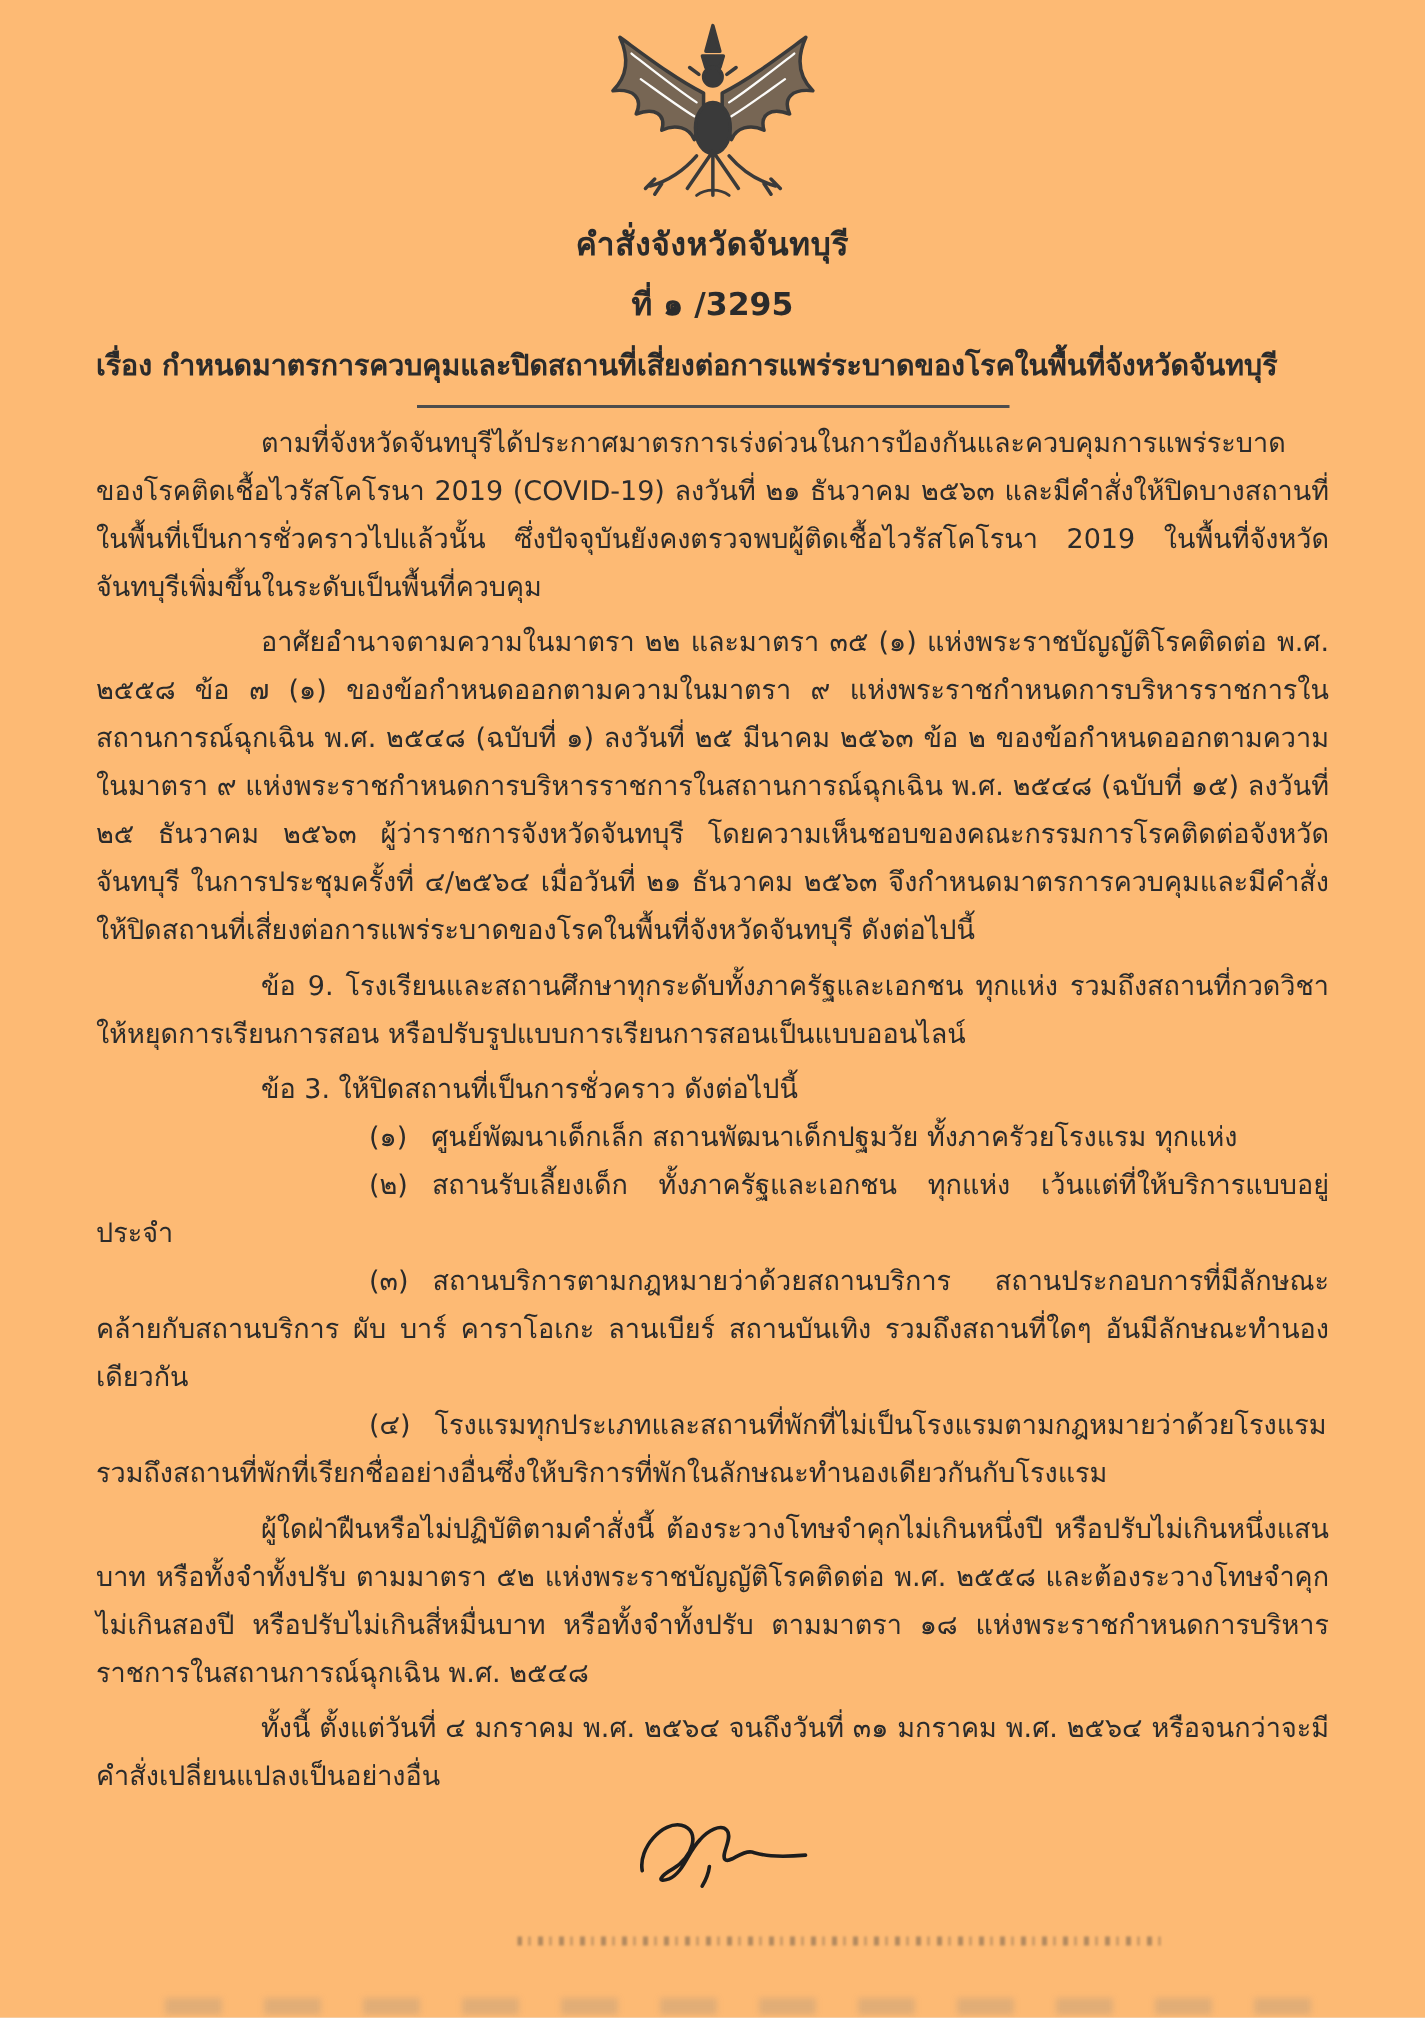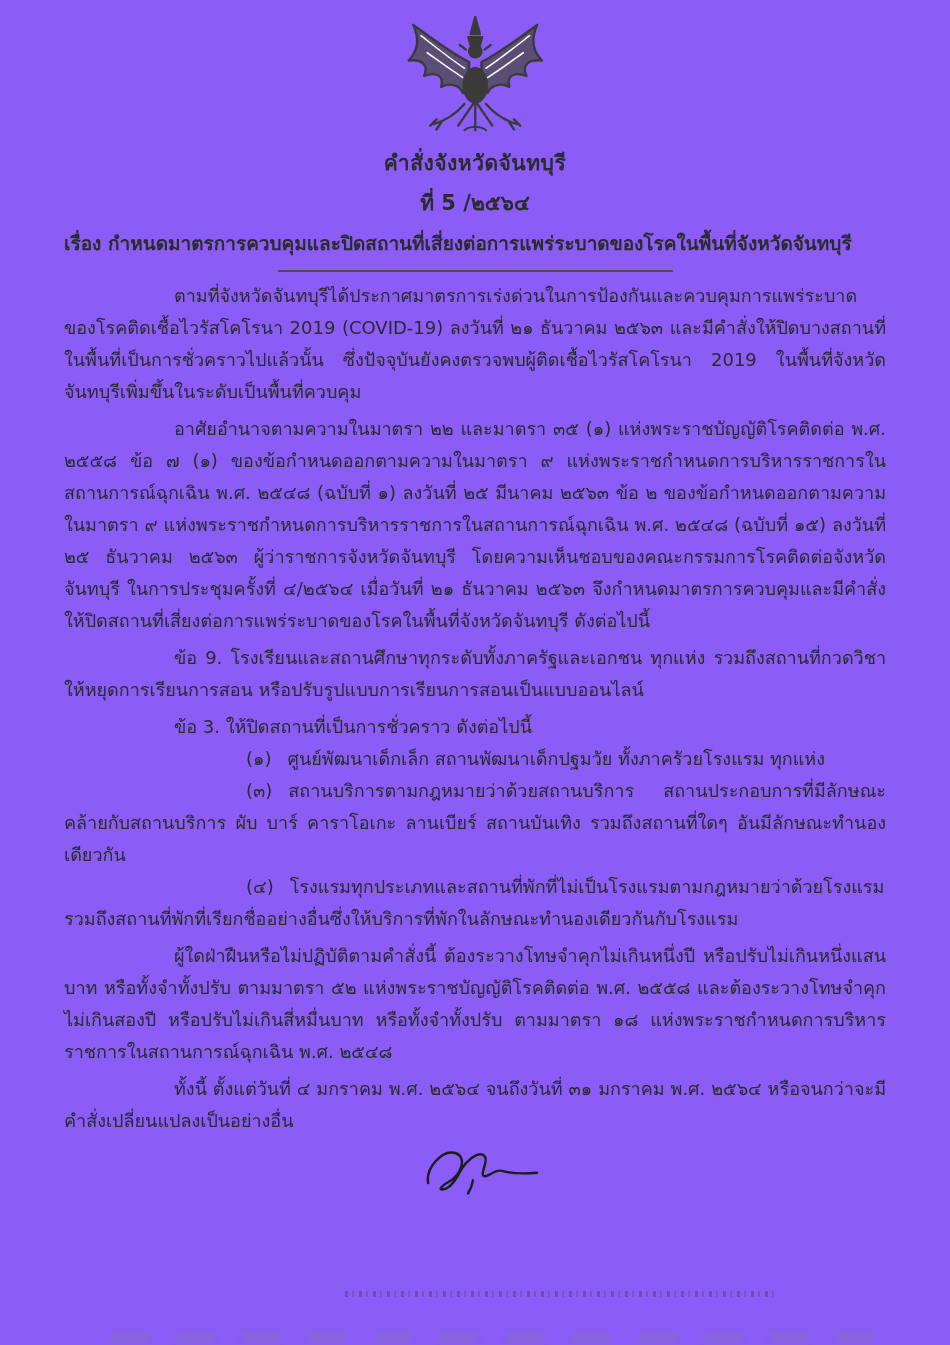--- a/index.html
+++ b/index.html
@@ -6,21 +6,21 @@
   body {
     width: 950px;
     background: #e9e9e7;
     font-family: "DejaVu Sans", sans-serif;
   }
   .page {
     position: relative;
     width: 950px;
     height: 1345px;
     margin: 0 auto;
-    background: #8b5cf6;
+    background: #fdba74;
     color: #2b2b2b;
     overflow: hidden;
   }
   .content { padding: 0 64px; }
 
   
   .emblem-wrap {
     display: flex;
     justify-content: center;
     padding-top: 14px;
@@ -134,30 +134,31 @@
 
         <path d="M96,116 C84,130 70,138 56,142 M60,136 l-8,8 M66,140 l-6,9"></path>
         <path d="M124,116 C136,130 150,138 164,142 M160,136 l8,8 M154,140 l6,9"></path>
       </g>
     </svg>
   </div>
 
   <div class="content">
 
     <div class="doc-title">คำสั่งจังหวัดจันทบุรี</div>
-    <div class="doc-number">ที่ 5 /๒๕๖๔</div>
+    <div class="doc-number">ที่ ๑ /3295</div>
     <div class="doc-subject">เรื่อง กำหนดมาตรการควบคุมและปิดสถานที่เสี่ยงต่อการแพร่ระบาดของโรคในพื้นที่จังหวัดจันทบุรี</div>
     <div class="divider"></div>
 
     <p class="para">ตามที่จังหวัดจันทบุรีได้ประกาศมาตรการเร่งด่วนในการป้องกันและควบคุมการแพร่ระบาดของโรคติดเชื้อไวรัสโคโรนา 2019 (COVID-19) ลงวันที่ ๒๑ ธันวาคม ๒๕๖๓ และมีคำสั่งให้ปิดบางสถานที่ในพื้นที่เป็นการชั่วคราวไปแล้วนั้น ซึ่งปัจจุบันยังคงตรวจพบผู้ติดเชื้อไวรัสโคโรนา 2019 ในพื้นที่จังหวัดจันทบุรีเพิ่มขึ้นในระดับเป็นพื้นที่ควบคุม</p>
     <p class="para">อาศัยอำนาจตามความในมาตรา ๒๒ และมาตรา ๓๕ (๑) แห่งพระราชบัญญัติโรคติดต่อ พ.ศ. ๒๕๕๘ ข้อ ๗ (๑) ของข้อกำหนดออกตามความในมาตรา ๙ แห่งพระราชกำหนดการบริหารราชการในสถานการณ์ฉุกเฉิน พ.ศ. ๒๕๔๘ (ฉบับที่ ๑) ลงวันที่ ๒๕ มีนาคม ๒๕๖๓ ข้อ ๒ ของข้อกำหนดออกตามความในมาตรา ๙ แห่งพระราชกำหนดการบริหารราชการในสถานการณ์ฉุกเฉิน พ.ศ. ๒๕๔๘ (ฉบับที่ ๑๕) ลงวันที่ ๒๕ ธันวาคม ๒๕๖๓ ผู้ว่าราชการจังหวัดจันทบุรี โดยความเห็นชอบของคณะกรรมการโรคติดต่อจังหวัดจันทบุรี ในการประชุมครั้งที่ ๔/๒๕๖๔ เมื่อวันที่ ๒๑ ธันวาคม ๒๕๖๓ จึงกำหนดมาตรการควบคุมและมีคำสั่งให้ปิดสถานที่เสี่ยงต่อการแพร่ระบาดของโรคในพื้นที่จังหวัดจันทบุรี ดังต่อไปนี้</p>
     <p class="para">ข้อ 9. โรงเรียนและสถานศึกษาทุกระดับทั้งภาครัฐและเอกชน ทุกแห่ง รวมถึงสถานที่กวดวิชา ให้หยุดการเรียนการสอน หรือปรับรูปแบบการเรียนการสอนเป็นแบบออนไลน์</p>
     <p class="para">ข้อ 3. ให้ปิดสถานที่เป็นการชั่วคราว ดังต่อไปนี้</p>
 
     <p class="para item-para"><span class="item-num">(๑)</span><span>ศูนย์พัฒนาเด็กเล็ก สถานพัฒนาเด็กปฐมวัย ทั้งภาครัวยโรงแรม ทุกแห่ง</span></p>
+    <p class="para item-para"><span class="item-num">(๒)</span><span>สถานรับเลี้ยงเด็ก ทั้งภาครัฐและเอกชน ทุกแห่ง เว้นแต่ที่ให้บริการแบบอยู่ประจำ</span></p>
     <p class="para item-para"><span class="item-num">(๓)</span><span>สถานบริการตามกฎหมายว่าด้วยสถานบริการ สถานประกอบการที่มีลักษณะคล้ายกับสถานบริการ ผับ บาร์ คาราโอเกะ ลานเบียร์ สถานบันเทิง รวมถึงสถานที่ใดๆ อันมีลักษณะทำนองเดียวกัน</span></p>
     <p class="para item-para"><span class="item-num">(๔)</span><span>โรงแรมทุกประเภทและสถานที่พักที่ไม่เป็นโรงแรมตามกฎหมายว่าด้วยโรงแรม รวมถึงสถานที่พักที่เรียกชื่ออย่างอื่นซึ่งให้บริการที่พักในลักษณะทำนองเดียวกันกับโรงแรม</span></p>
 
     <p class="para gap-top">ผู้ใดฝ่าฝืนหรือไม่ปฏิบัติตามคำสั่งนี้ ต้องระวางโทษจำคุกไม่เกินหนึ่งปี หรือปรับไม่เกินหนึ่งแสนบาท หรือทั้งจำทั้งปรับ ตามมาตรา ๕๒ แห่งพระราชบัญญัติโรคติดต่อ พ.ศ. ๒๕๕๘ และต้องระวางโทษจำคุกไม่เกินสองปี หรือปรับไม่เกินสี่หมื่นบาท หรือทั้งจำทั้งปรับ ตามมาตรา ๑๘ แห่งพระราชกำหนดการบริหารราชการในสถานการณ์ฉุกเฉิน พ.ศ. ๒๕๔๘</p>
     <p class="para gap-top">ทั้งนี้ ตั้งแต่วันที่ ๔ มกราคม พ.ศ. ๒๕๖๔ จนถึงวันที่ ๓๑ มกราคม พ.ศ. ๒๕๖๔ หรือจนกว่าจะมีคำสั่งเปลี่ยนแปลงเป็นอย่างอื่น</p>
 
 
     <div class="signature-wrap">
       <svg viewBox="0 0 200 90" width="150" height="62">
         <g fill="none" stroke="#1d1d1d" stroke-width="3.5" stroke-linecap="round">

